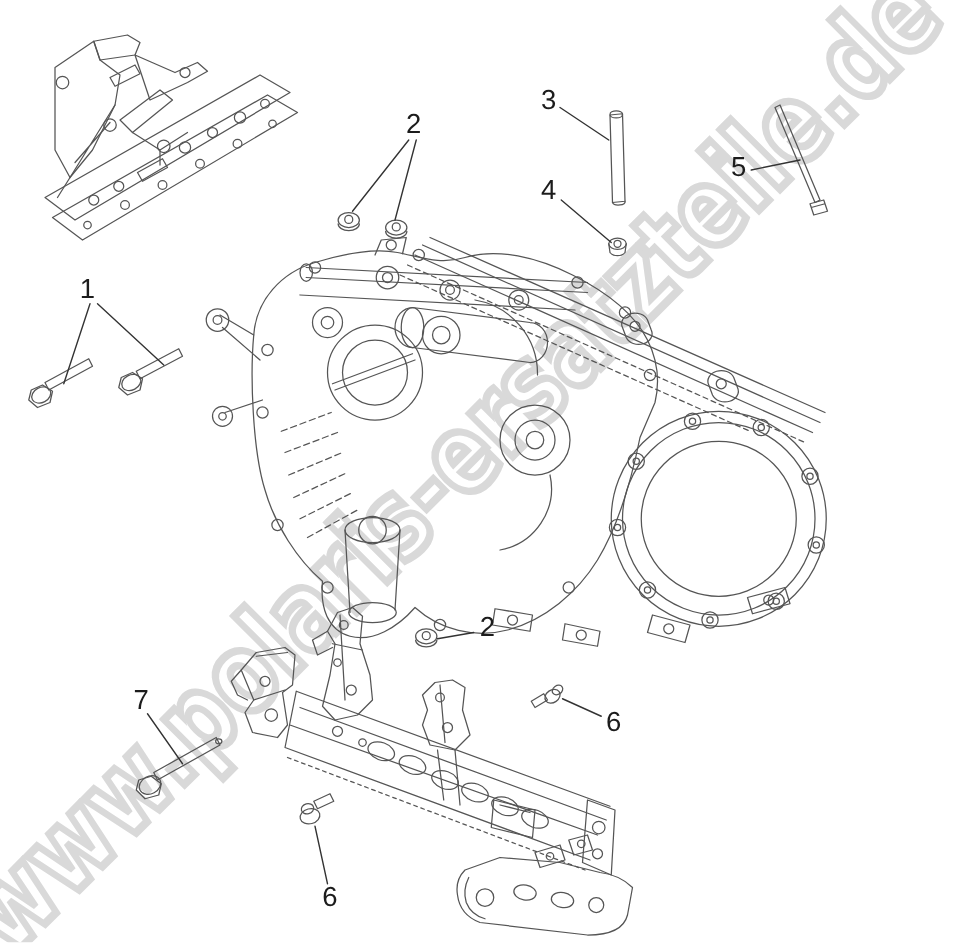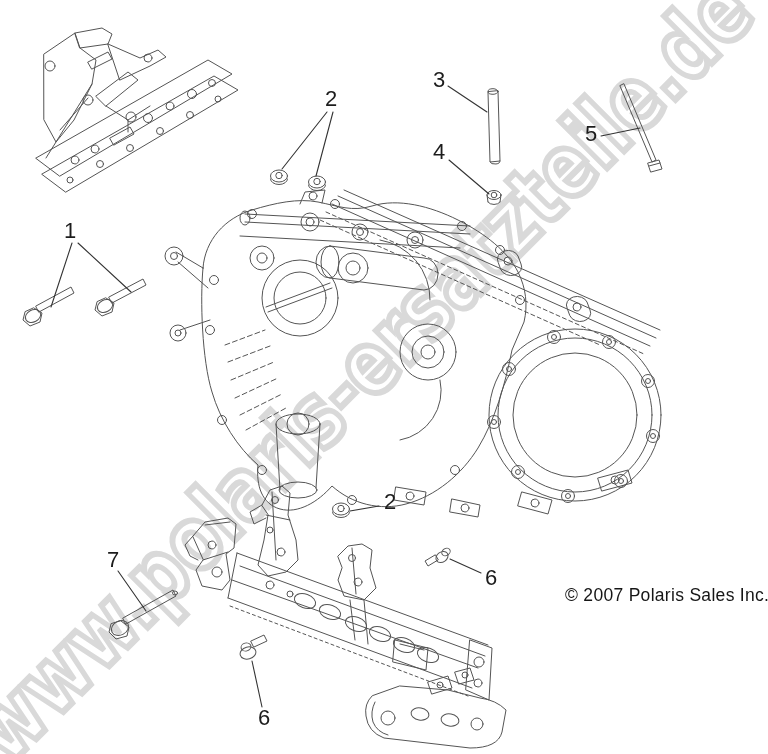--- a/index.html
+++ b/index.html
@@ -290,14 +290,13 @@
   <div class="callout" style="left:70px;top:231px;">1</div>
   <div class="callout" style="left:331px;top:99px;">2</div>
   <div class="callout" style="left:439px;top:80px;">3</div>
   <div class="callout" style="left:439px;top:152px;">4</div>
   <div class="callout" style="left:591px;top:134px;">5</div>
   <div class="callout" style="left:390px;top:502px;">2</div>
   <div class="callout" style="left:491px;top:578px;">6</div>
   <div class="callout" style="left:113px;top:560px;">7</div>
   <div class="callout" style="left:264px;top:718px;">6</div>
 
-  <div class="copyright">© 2007 Polaris Sales Inc.</div>
 </div>
 
 </body></html>

